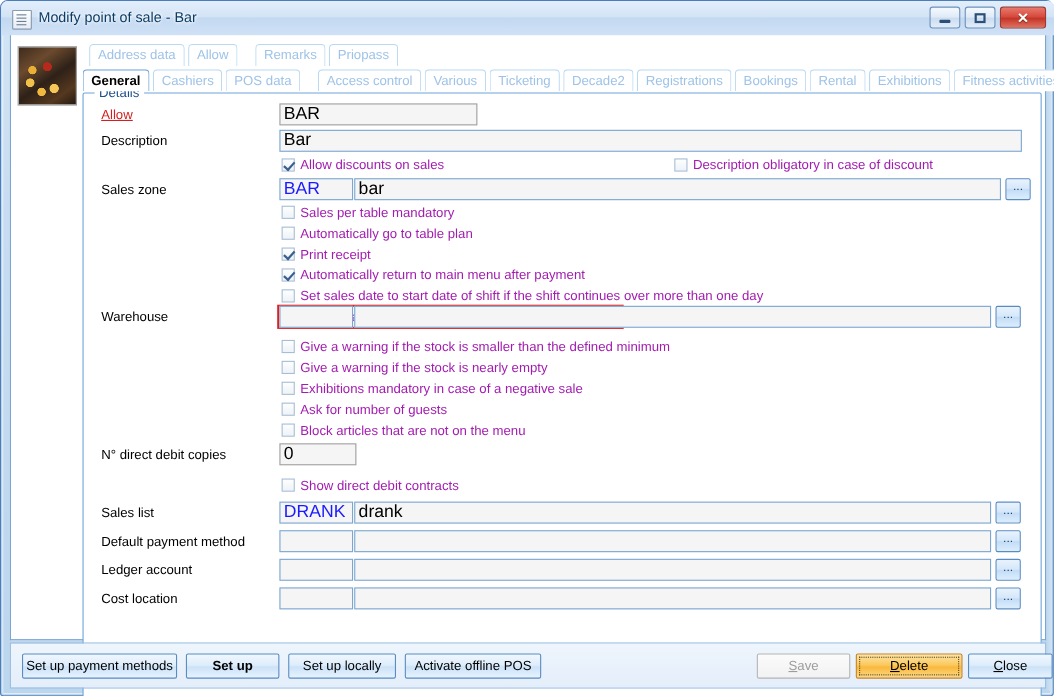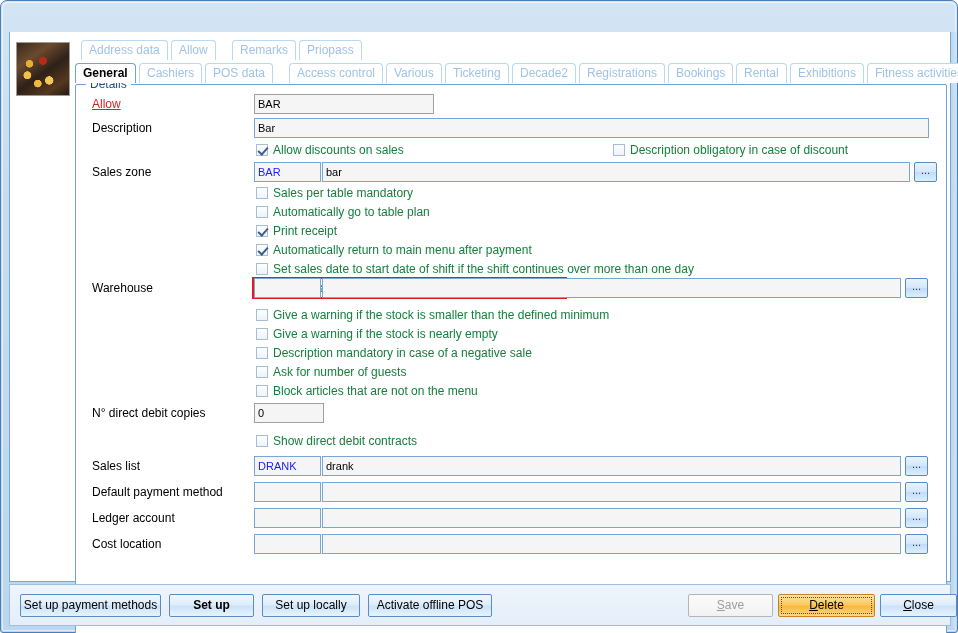--- a/index.html
+++ b/index.html
@@ -188,21 +188,21 @@
     color: #d21f1f;
     text-decoration: underline;
   }
 
   .fld {
     position: absolute;
     box-sizing: border-box;
     height: 20px;
     background: #f5f5f5;
     border: 1px solid #7aa6d2;
-    font-size: 11px;
+    font-size: 16px;
     line-height: 18px;
     padding: 0 3px;
     color: #000;
     white-space: nowrap;
     overflow: hidden;
   }
   .fld.grey-border { border-color: #a0a0a0; }
   .fld.code-val { color: #1a1aff; }
 
   .dots-btn {
@@ -238,21 +238,21 @@
   }
   .cbox.checked::after {
     content: "";
     position: absolute;
     left: 3px; top: 0px;
     width: 4px; height: 8px;
     border: solid #3a5f8f;
     border-width: 0 2px 2px 0;
     transform: rotate(42deg);
   }
-  .cblabel { font-size: 12px; color: #15803d; }
+  .cblabel { font-size: 12px; color: #a21caf; }
 
   
   .highlight-box {
     position: absolute;
     box-sizing: border-box;
     border: 2px solid #e01b1b;
     pointer-events: none;
   }
 
   
@@ -302,20 +302,38 @@
     width: 6px; height: 596px;
     background: linear-gradient(to right, #b8d4ec, #cfe2f4);
   }
 </style>
 </head>
 <body>
 
 <div class="window">
   <div class="window-inner-glow"></div>
 
+  <div class="titlebar">
+    <div class="title-icon"></div>
+    <div class="title-text">Modify point of sale - Bar</div>
+
+    <div class="win-btn win-min">
+      <div class="glyph">
+          <div class="bar"></div>
+        </div>
+    </div>
+    <div class="win-btn win-max">
+      <div class="glyph">
+          <div class="sq"></div>
+        </div>
+    </div>
+    <div class="win-btn win-close">
+      <div class="glyph">✕</div>
+    </div>
+  </div>
 
   <div class="right-strip"></div>
 
   <div class="client">
 
     <div class="thumb"></div>
 
     <div class="tabstrip">
       <div class="tabrow" id="tabrow1">
           <div class="tab" style="left: 6px;"><span>Address data</span></div>
@@ -399,21 +417,21 @@
           <div class="cbrow" style="left: 180px; top: 223px;">
             <span class="cbox"></span>
             <span class="cblabel">Give a warning if the stock is smaller than the defined minimum</span>
           </div>
           <div class="cbrow" style="left: 180px; top: 242px;">
             <span class="cbox"></span>
             <span class="cblabel">Give a warning if the stock is nearly empty</span>
           </div>
           <div class="cbrow" style="left: 180px; top: 261px;">
             <span class="cbox"></span>
-            <span class="cblabel">Description mandatory in case of a negative sale</span>
+            <span class="cblabel">Exhibitions mandatory in case of a negative sale</span>
           </div>
           <div class="cbrow" style="left: 180px; top: 280px;">
             <span class="cbox"></span>
             <span class="cblabel">Ask for number of guests</span>
           </div>
           <div class="cbrow" style="left: 180px; top: 299px;">
             <span class="cbox"></span>
             <span class="cblabel">Block articles that are not on the menu</span>
           </div>
         </div>

